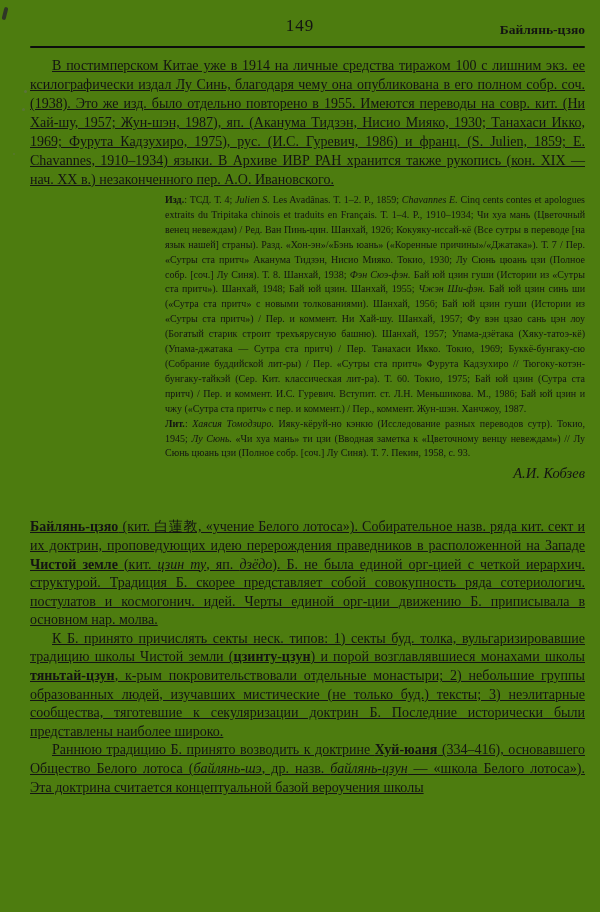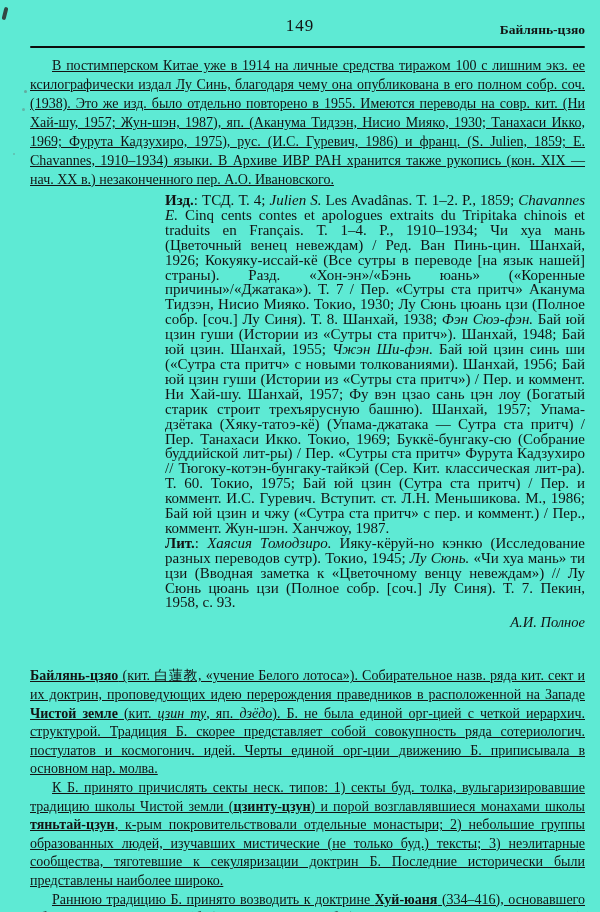--- a/index.html
+++ b/index.html
@@ -1,20 +1,20 @@
 <!DOCTYPE html>
 <html><head>
 <meta charset="utf-8">
 <style>
   html, body { margin:0; padding:0; background:#ffffff; }
   .page {
     position:relative;
     width:600px; height:912px;
     box-sizing:border-box;
-    background:#5eead4;
+    background:#4d7c0f;
     padding:0 15px 0 30px;
     font-family:"Liberation Serif", serif;
     color:#131313;
     overflow:hidden;
   }
   
   .page-header { position:relative; height:46px; }
   .page-number {
     position:absolute; left:0; right:15px; top:16px;
     text-align:center; font-size:17px; letter-spacing:1px;
@@ -28,21 +28,21 @@
   .body-para {
     margin:0; font-size:14px; line-height:19px;
     text-align:justify;
     text-decoration:underline;
   }
   .first-para { margin-top:8px; line-height:19px; }
   .indent { text-indent:22px; }
   
   .biblio { margin:4px 0 0 135px; }
   .biblio-para {
-    margin:0; font-size:15px; line-height:14.9px;
+    margin:0; font-size:10px; line-height:14.9px;
     text-align:justify;
   }
   .signature {
     margin:3px 0 0 0; text-align:right;
     font-style:italic; font-size:14.5px; line-height:18px;
   }
   
   .entry { margin-top:36px; }
   .entry .body-para { line-height:18.6px; }
   
@@ -80,21 +80,21 @@
 
   <main>
 
     <p class="body-para first-para indent"><span class="seg-n">В постимперском Китае уже в 1914 на личные средства тиражом 100 с лишним экз. ее ксилографически издал Лу Синь, благодаря чему она опубликована в его полном собр. соч. (1938). Это же изд. было отдельно повторено в 1955. Имеются переводы на совр. кит. (Ни Хай-шу, 1957; Жун-шэн, 1987), яп. (Аканума Тидзэн, Нисио Мияко, 1930; Танахаси Икко, 1969; Фурута Кадзухиро, 1975), рус. (И.С. Гуревич, 1986) и франц. (S. Julien, 1859; E. Chavannes, 1910–1934) языки. В Архиве ИВР РАН хранится также рукопись (кон. XIX — нач. XX в.) незаконченного пер. А.О. Ивановского.</span></p>
 
     <section class="biblio">
       <p class="biblio-para"><span class="seg-b">Изд.</span><span class="seg-n">: ТСД. Т. 4; </span><span class="seg-i">Julien S.</span><span class="seg-n"> Les Avadânas. Т. 1–2. P., 1859; </span><span class="seg-i">Chavannes E.</span><span class="seg-n"> Cinq cents contes et apologues extraits du Tripitaka chinois et traduits en Français. Т. 1–4. P., 1910–1934; Чи хуа мань (Цветочный венец невеждам) / Ред. Ван Пинь-цин. Шанхай, 1926; Кокуяку-иссай-кё (Все сутры в переводе [на язык нашей] страны). Разд. «Хон-эн»/«Бэнь юань» («Коренные причины»/«Джатака»). Т. 7 / Пер. «Сутры ста притч» Аканума Тидзэн, Нисио Мияко. Токио, 1930; Лу Сюнь цюань цзи (Полное собр. [соч.] Лу Синя). Т. 8. Шанхай, 1938; </span><span class="seg-i">Фэн Сюэ-фэн.</span><span class="seg-n"> Бай юй цзин гуши (Истории из «Сутры ста притч»). Шанхай, 1948; Бай юй цзин. Шанхай, 1955; </span><span class="seg-i">Чжэн Ши-фэн.</span><span class="seg-n"> Бай юй цзин синь ши («Сутра ста притч» с новыми толкованиями). Шанхай, 1956; Бай юй цзин гуши (Истории из «Сутры ста притч») / Пер. и коммент. Ни Хай-шу. Шанхай, 1957; Фу вэн цзао сань цэн лоу (Богатый старик строит трехъярусную башню). Шанхай, 1957; Упама-дзётака (Хяку-татоэ-кё) (Упама-джатака — Сутра ста притч) / Пер. Танахаси Икко. Токио, 1969; Буккё-бунгаку-сю (Собрание буддийской лит-ры) / Пер. «Сутры ста притч» Фурута Кадзухиро // Тюгоку-котэн-бунгаку-тайкэй (Сер. Кит. классическая лит-ра). Т. 60. Токио, 1975; Бай юй цзин (Сутра ста притч) / Пер. и коммент. И.С. Гуревич. Вступит. ст. Л.Н. Меньшикова. М., 1986; Бай юй цзин и чжу («Сутра ста притч» с пер. и коммент.) / Пер., коммент. Жун-шэн. Ханчжоу, 1987.</span></p>
       <p class="biblio-para"><span class="seg-b">Лит.</span><span class="seg-n">: </span><span class="seg-i">Хаясия Томодзиро.</span><span class="seg-n"> Ияку-кёруй-но кэнкю (Исследование разных переводов сутр). Токио, 1945; </span><span class="seg-i">Лу Сюнь.</span><span class="seg-n"> «Чи хуа мань» ти цзи (Вводная заметка к «Цветочному венцу невеждам») // Лу Сюнь цюань цзи (Полное собр. [соч.] Лу Синя). Т. 7. Пекин, 1958, с. 93.</span></p>
     </section>
 
-    <p class="signature">А.И. Полное</p>
+    <p class="signature">А.И. Кобзев</p>
 
     <article class="entry">
       <p class="body-para"><span class="seg-b">Байлянь-цзяо</span><span class="seg-n"> (кит. 白蓮教, «учение Белого лотоса»). Собирательное назв. ряда кит. сект и их доктрин, проповедующих идею перерождения праведников в расположенной на Западе </span><span class="seg-b">Чистой земле</span><span class="seg-n"> (кит. </span><span class="seg-i">цзин ту</span><span class="seg-n">, яп. </span><span class="seg-i">дзёдо</span><span class="seg-n">). Б. не была единой орг-цией с четкой иерархич. структурой. Традиция Б. скорее представляет собой совокупность ряда сотериологич. постулатов и космогонич. идей. Черты единой орг-ции движению Б. приписывала в основном нар. молва.</span></p>
       <p class="body-para indent"><span class="seg-n">К Б. принято причислять секты неск. типов: 1) секты буд. толка, вульгаризировавшие традицию школы Чистой земли (</span><span class="seg-b">цзинту-цзун</span><span class="seg-n">) и порой возглавлявшиеся монахами школы </span><span class="seg-b">тяньтай-цзун</span><span class="seg-n">, к-рым покровительствовали отдельные монастыри; 2) небольшие группы образованных людей, изучавших мистические (не только буд.) тексты; 3) неэлитарные сообщества, тяготевшие к секуляризации доктрин Б. Последние исторически были представлены наиболее широко.</span></p>
       <p class="body-para indent"><span class="seg-n">Раннюю традицию Б. принято возводить к доктрине </span><span class="seg-b">Хуй-юаня</span><span class="seg-n"> (334–416), основавшего Общество Белого лотоса (</span><span class="seg-i">байлянь-шэ</span><span class="seg-n">, др. назв. </span><span class="seg-i">байлянь-цзун</span><span class="seg-n"> — «школа Белого лотоса»). Эта доктрина считается концептуальной базой вероучения школы</span></p>
     </article>
 
   </main>
 </div>
 

